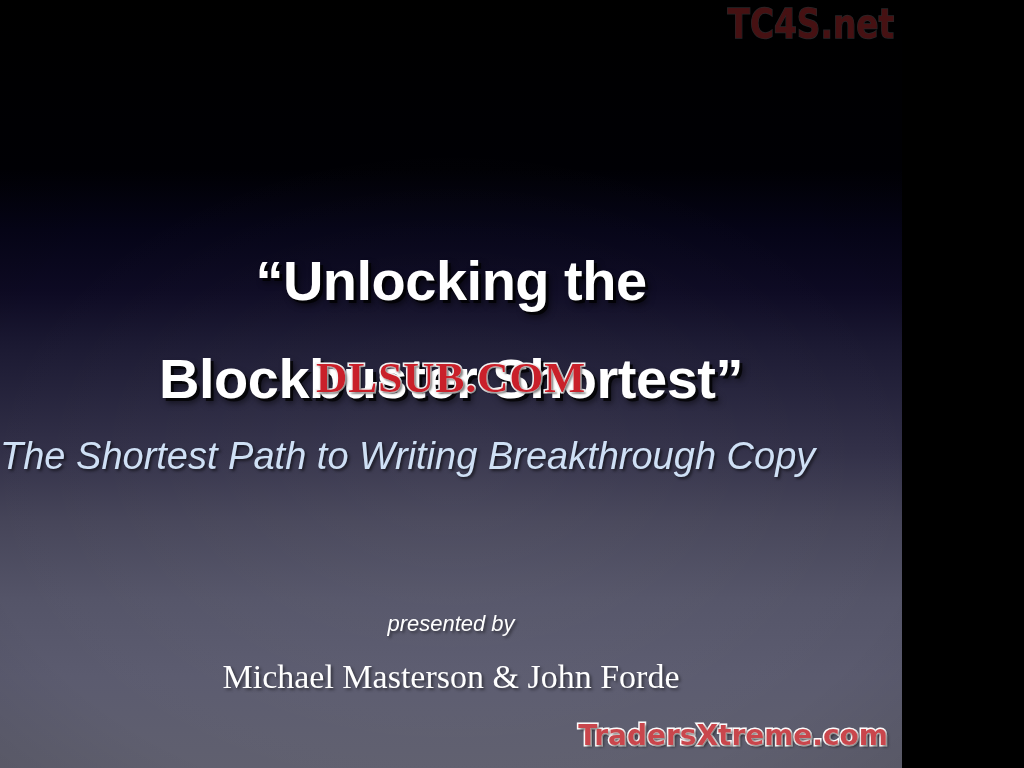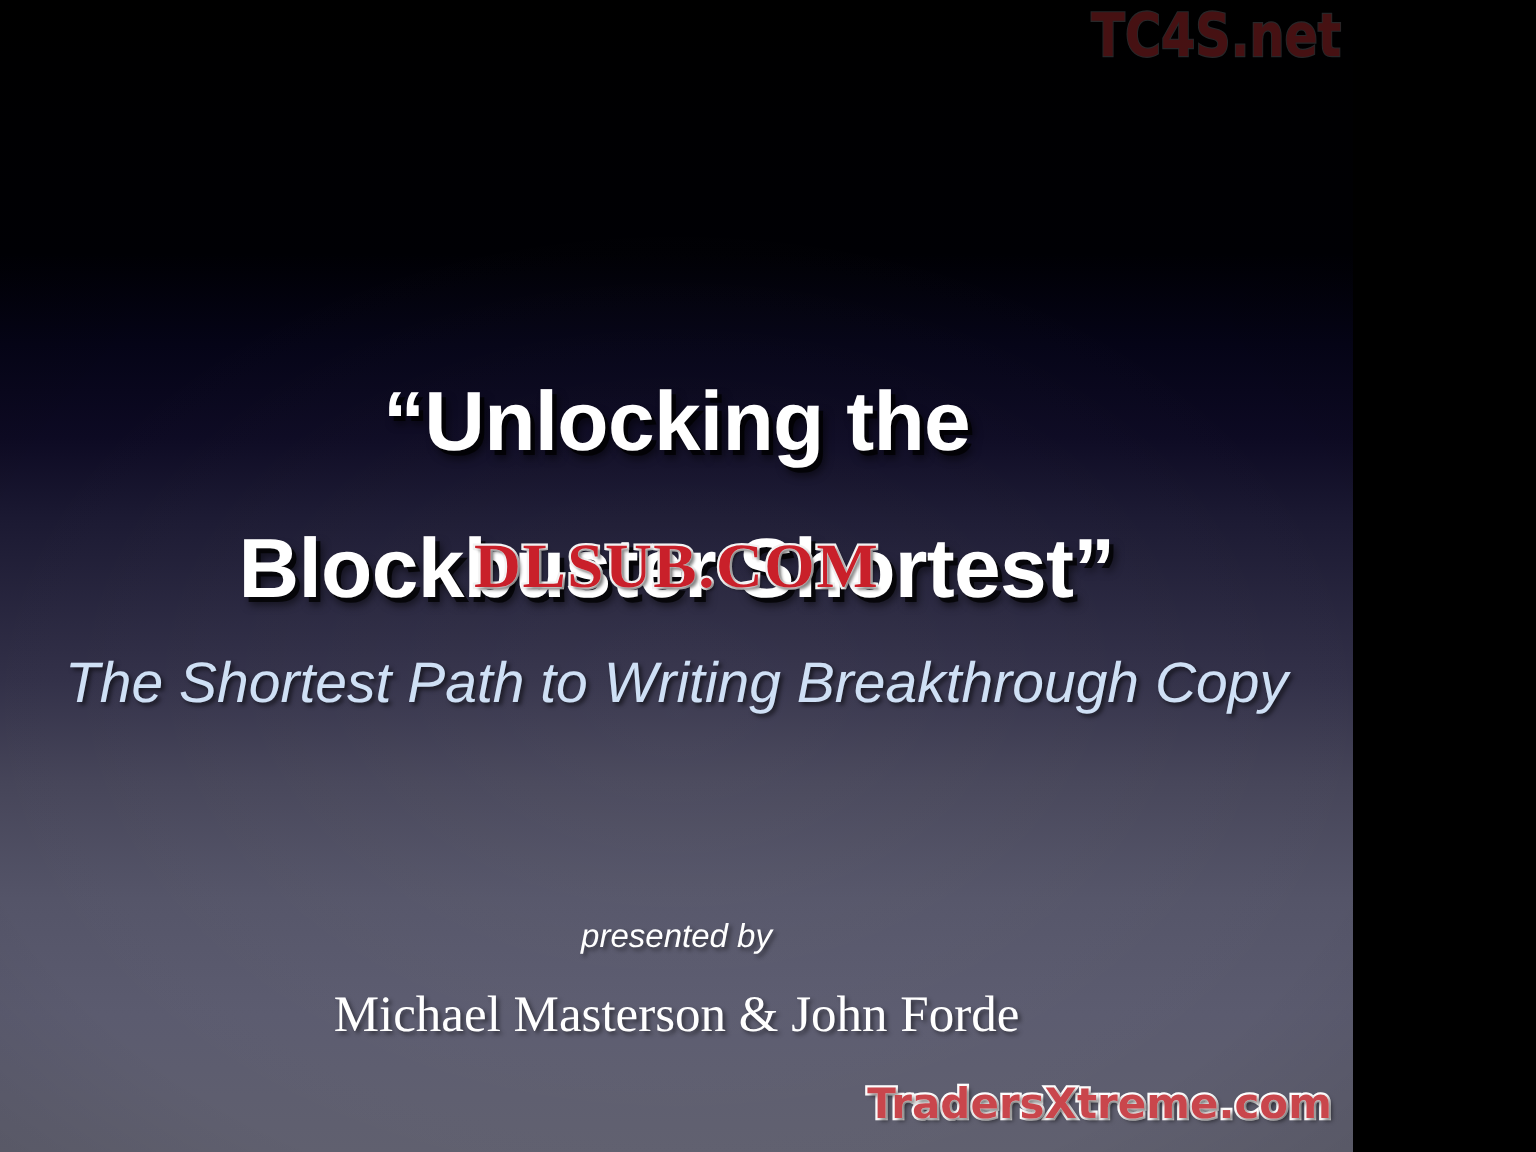--- a/index.html
+++ b/index.html
@@ -65,21 +65,21 @@
        4px 5px 6px rgba(0,0,0,0.55);
     white-space: nowrap;
   }
 
   
   .subtitle {
     position: absolute;
     left: 0;
     right: 0;
     top: 433px;
-    text-align: center;
+    text-align: left;
     font-family: "Liberation Sans", sans-serif;
     font-style: italic;
     font-weight: normal;
     font-size: 38px;
     line-height: 46px;
     color: #cfe0f5;
     text-shadow: 2px 2px 3px rgba(0,0,0,0.55);
     white-space: nowrap;
   }
 

